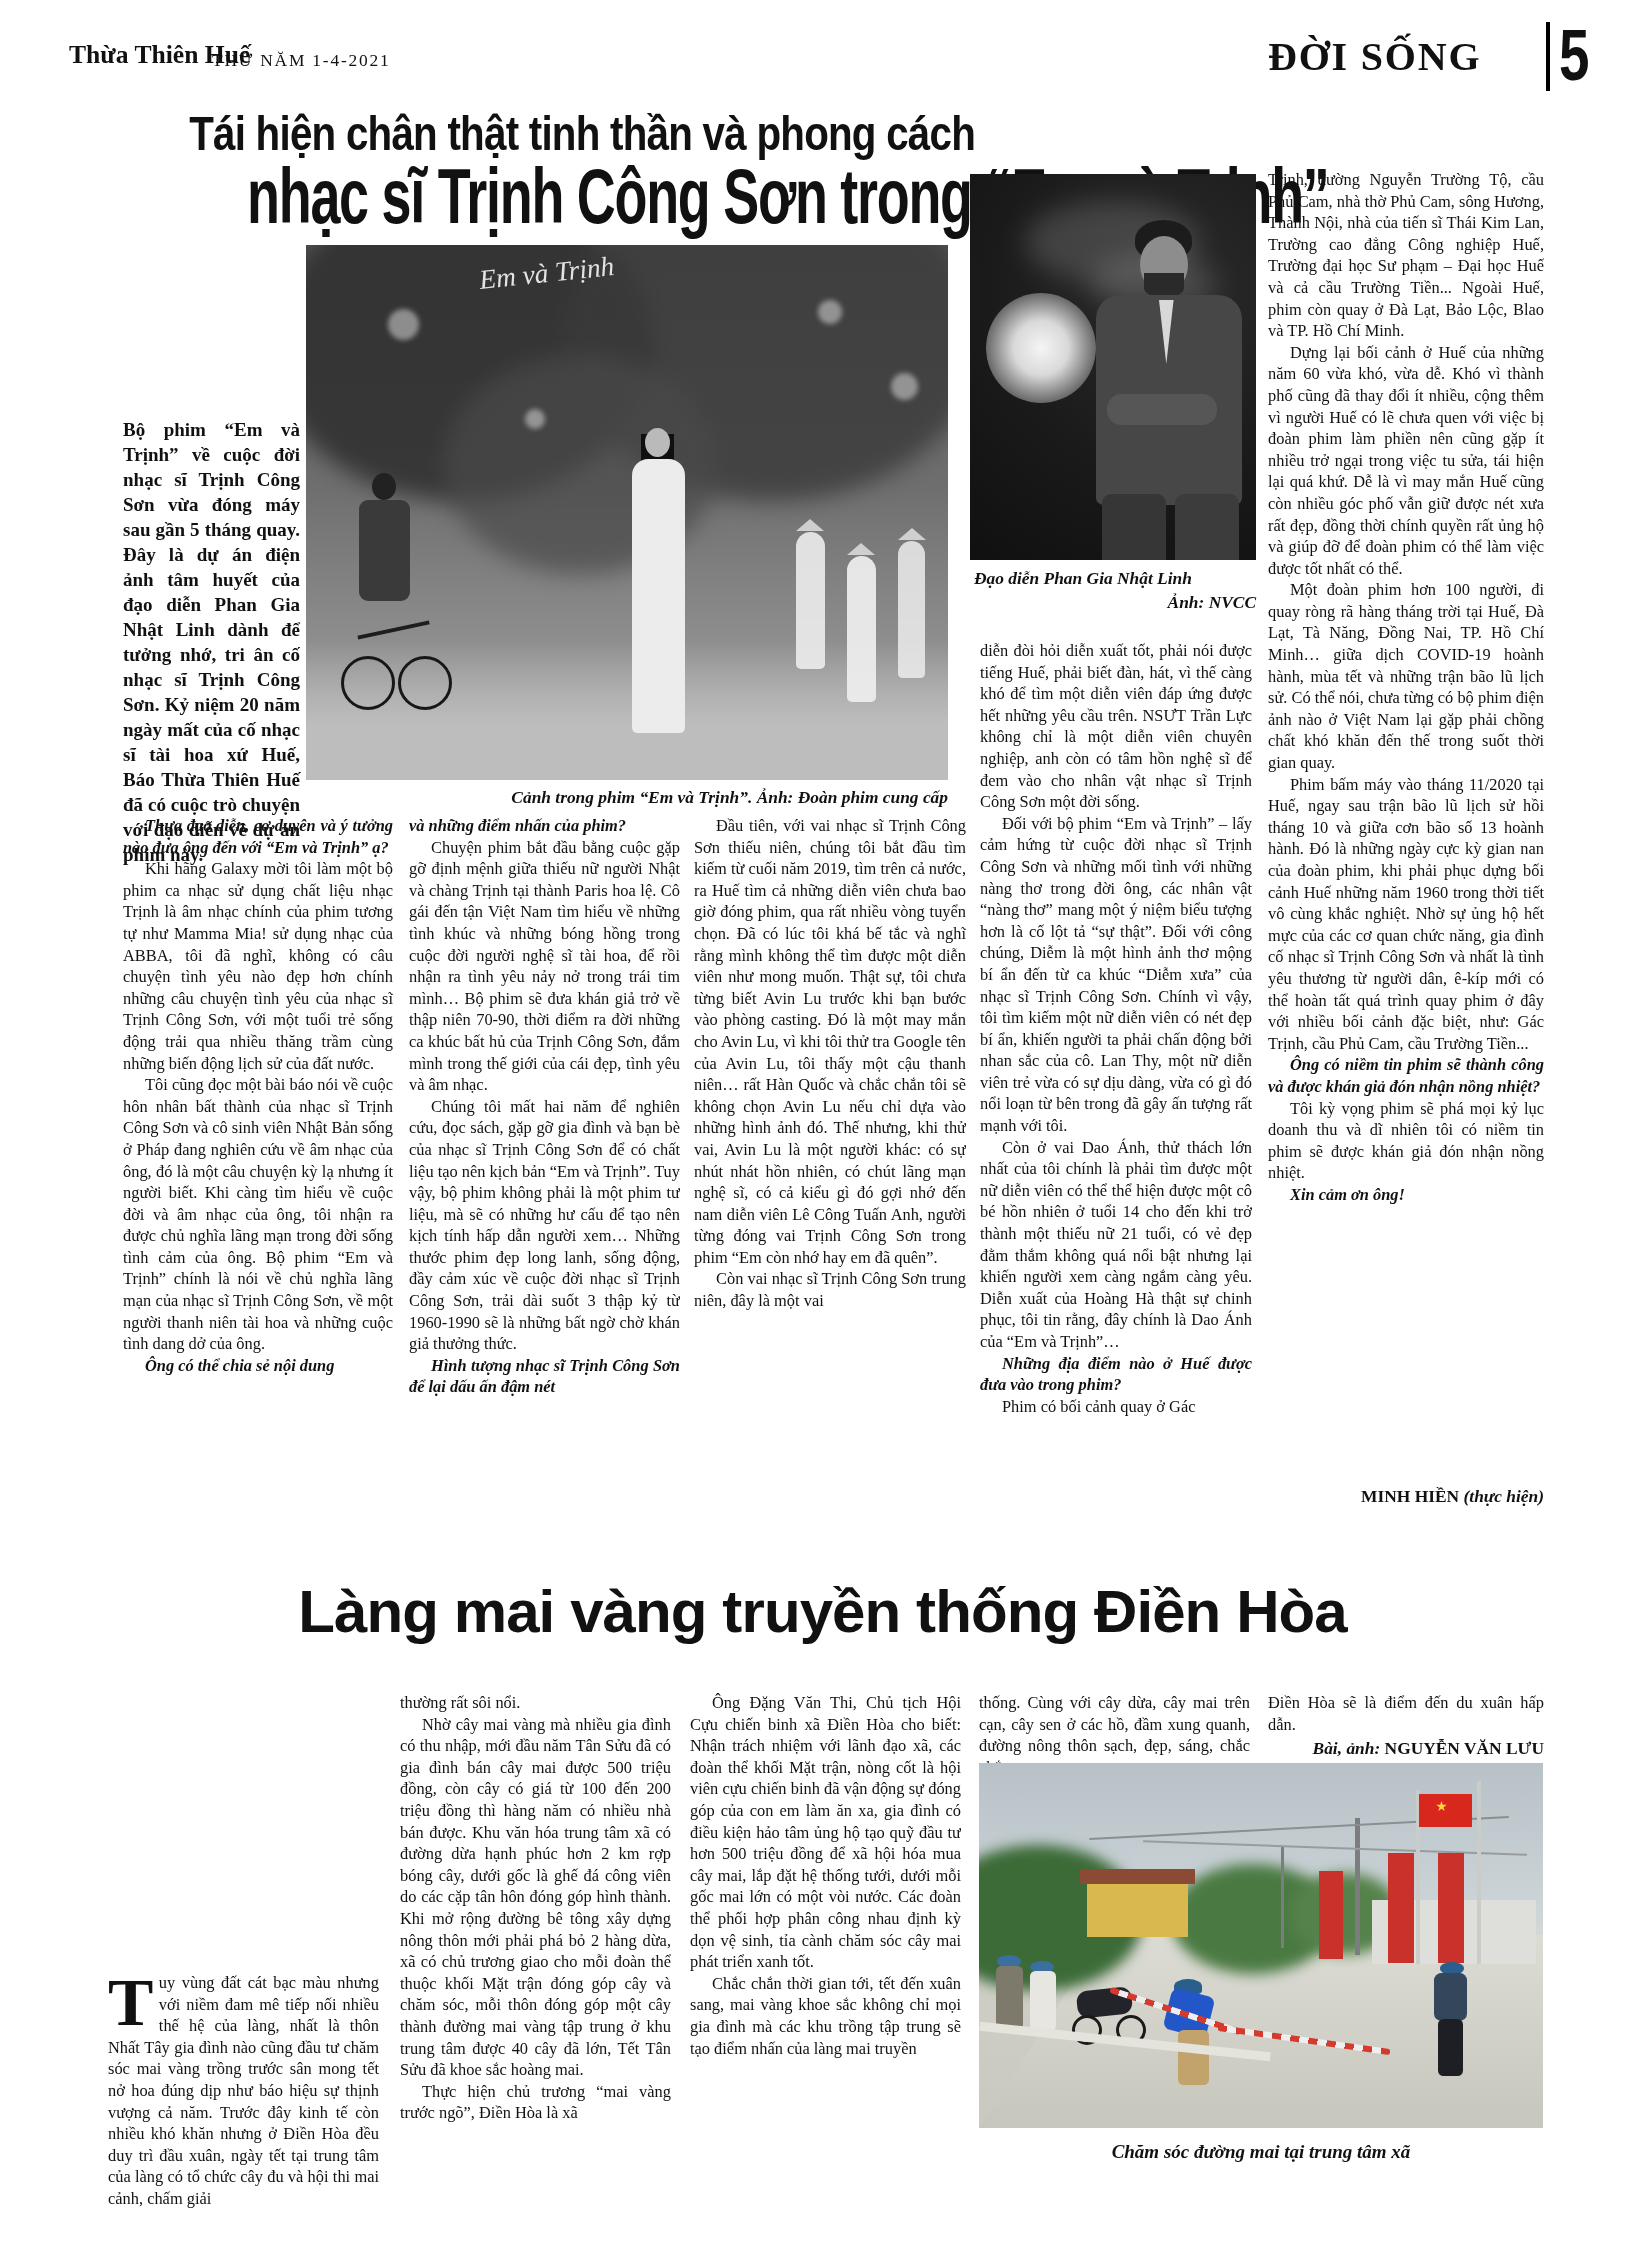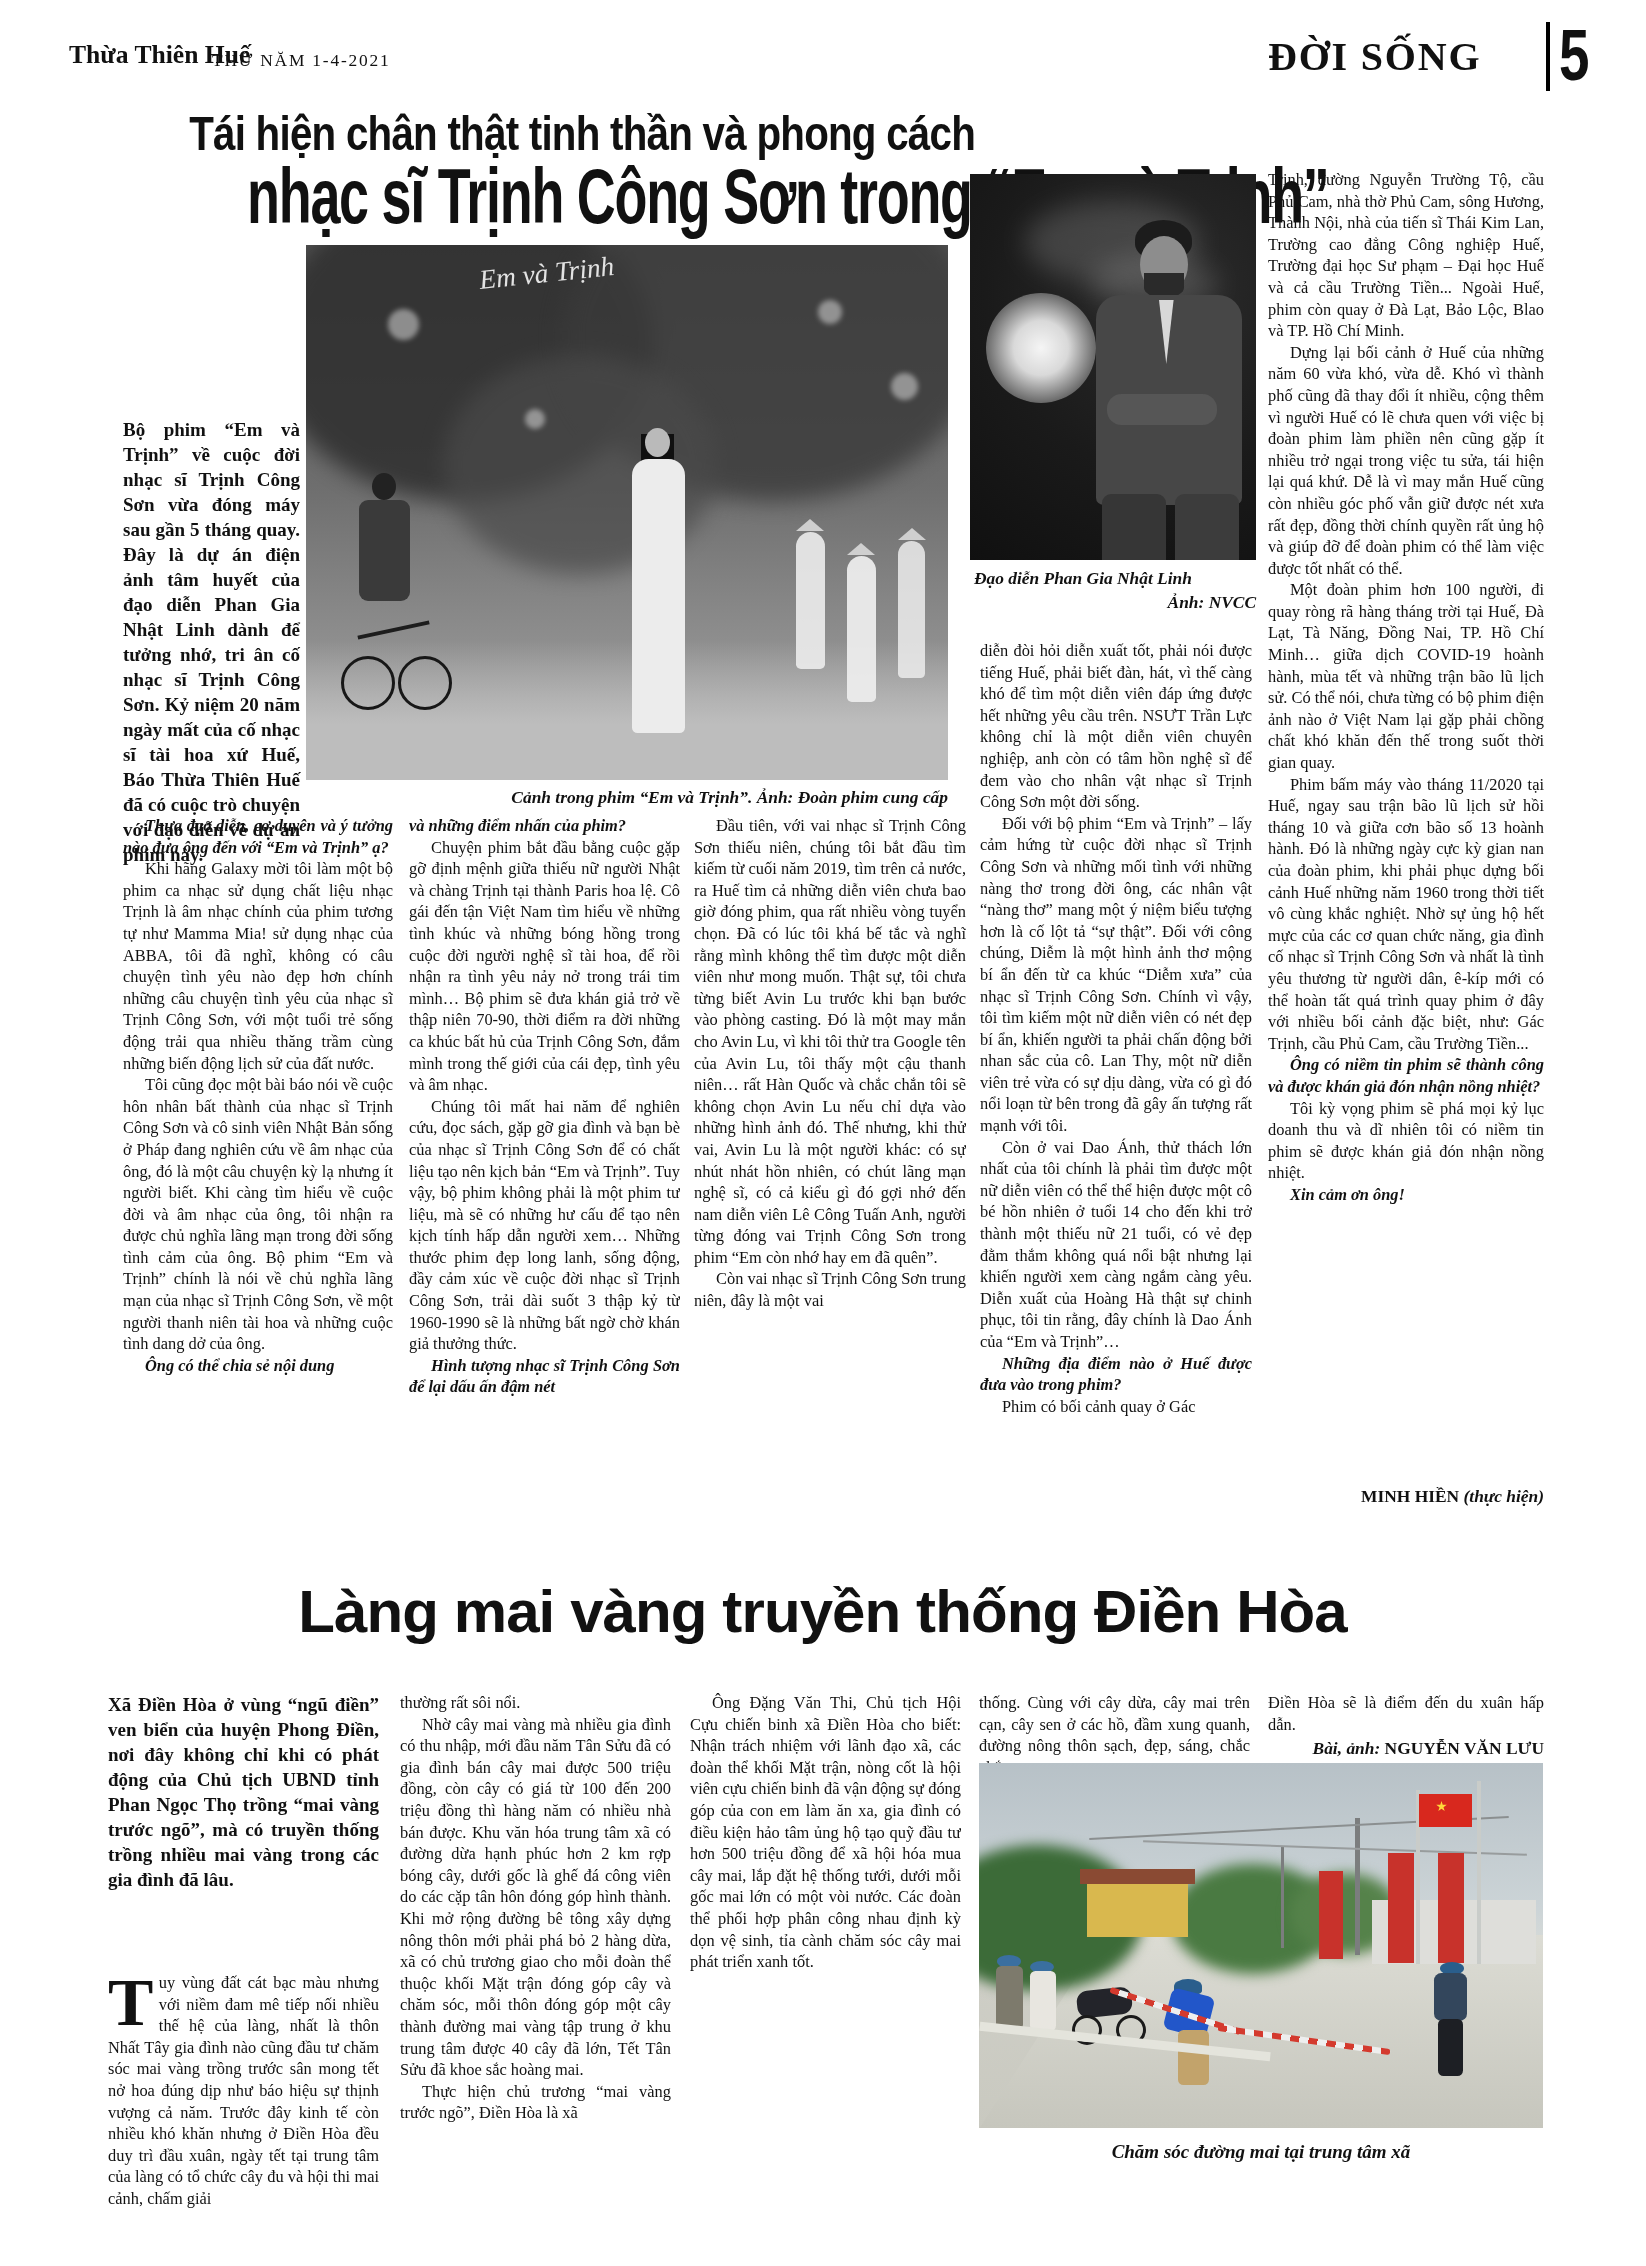--- a/index.html
+++ b/index.html
@@ -169,31 +169,31 @@
       <p class="para q">Xin cảm ơn ông!</p>
     </div>
   <div class="abs byline" style="left:1268px;top:1486px;width:276px;">
     <span>MINH HIỀN</span><span class="role"> (thực hiện)</span>
   </div>
 
   <div class="abs" style="left:55px;top:1577px;width:1535px;text-align:center;">
     <span style="font-family:'Liberation Sans',sans-serif;font-weight:bold;font-size:60px;letter-spacing:-0.9px;">Làng mai vàng truyền thống Điền Hòa</span>
   </div>
 
-  <div class="abs intro" style="left:108px;top:1692px;width:271px;">Xã Điền Hòa ở vùng “ngũ điền” ven biển của huyện Phong Điền, nơi đây không chỉ khi có phát động của Chủ tịch UBND tỉnh Phan Ngọc Thọ trồng “mai vàng trước ngõ”, mà có truyền thống trồng nhiều mai vàng trong các gia đình đã lâu.</div>
   <div class="abs col" style="left:108px;top:1972px;width:271px;height:274px;">
       <p class="para drop"><span class="dropcap">T</span>uy vùng đất cát bạc màu nhưng với niềm đam mê tiếp nối nhiều thế hệ của làng, nhất là thôn Nhất Tây gia đình nào cũng đầu tư chăm sóc mai vàng trồng trước sân mong tết nở hoa đúng dịp như báo hiệu sự thịnh vượng cả năm. Trước đây kinh tế còn nhiều khó khăn nhưng ở Điền Hòa đều duy trì đầu xuân, ngày tết tại trung tâm của làng có tổ chức cây đu và hội thi mai cảnh, chấm giải</p>
     </div>
   <div class="abs col" style="left:400px;top:1692px;width:271px;height:548px;">
       <p class="para cont">thường rất sôi nổi.</p>
       <p class="para ">Nhờ cây mai vàng mà nhiều gia đình có thu nhập, mới đầu năm Tân Sửu đã có gia đình bán cây mai được 500 triệu đồng, còn cây có giá từ 100 đến 200 triệu đồng thì hàng năm có nhiều nhà bán được. Khu văn hóa trung tâm xã có đường dừa hạnh phúc hơn 2 km rợp bóng cây, dưới gốc là ghế đá công viên do các cặp tân hôn đóng góp hình thành. Khi mở rộng đường bê tông xây dựng nông thôn mới phải phá bỏ 2 hàng dừa, xã có chủ trương giao cho mỗi đoàn thể thuộc khối Mặt trận đóng góp cây và chăm sóc, mỗi thôn đóng góp một cây thành đường mai vàng tập trung ở khu trung tâm được 40 cây đã lớn, Tết Tân Sửu đã khoe sắc hoàng mai.</p>
       <p class="para ">Thực hiện chủ trương “mai vàng trước ngõ”, Điền Hòa là xã</p>
     </div>
   <div class="abs col" style="left:690px;top:1692px;width:271px;height:548px;">
       <p class="para ">Ông Đặng Văn Thi, Chủ tịch Hội Cựu chiến binh xã Điền Hòa cho biết: Nhận trách nhiệm với lãnh đạo xã, các đoàn thể khối Mặt trận, nòng cốt là hội viên cựu chiến binh đã vận động sự đóng góp của con em làm ăn xa, gia đình có điều kiện hảo tâm ủng hộ tạo quỹ đầu tư hơn 500 triệu đồng để xã hội hóa mua cây mai, lắp đặt hệ thống tưới, dưới mỗi gốc mai lớn có một vòi nước. Các đoàn thể phối hợp phân công nhau định kỳ dọn vệ sinh, tỉa cành chăm sóc cây mai phát triển xanh tốt.</p>
+      <p class="para ">Chắc chắn thời gian tới, tết đến xuân sang, mai vàng khoe sắc không chỉ mọi gia đình mà các khu trồng tập trung sẽ tạo điểm nhấn của làng mai truyền</p>
     </div>
   <div class="abs col" style="left:979px;top:1692px;width:271px;height:91px;">
       <p class="para cont">thống. Cùng với cây dừa, cây mai trên cạn, cây sen ở các hồ, đầm xung quanh, đường nông thôn sạch, đẹp, sáng, chắc chắn</p>
     </div>
   <div class="abs col" style="left:1268px;top:1692px;width:276px;height:46px;">
       <p class="para cont">Điền Hòa sẽ là điểm đến du xuân hấp dẫn.</p>
     </div>
   <div class="abs byline" style="left:1215px;top:1738px;width:329px;">
     <span class="role">Bài, ảnh:</span><span>  NGUYỄN VĂN LƯU</span>
   </div>

